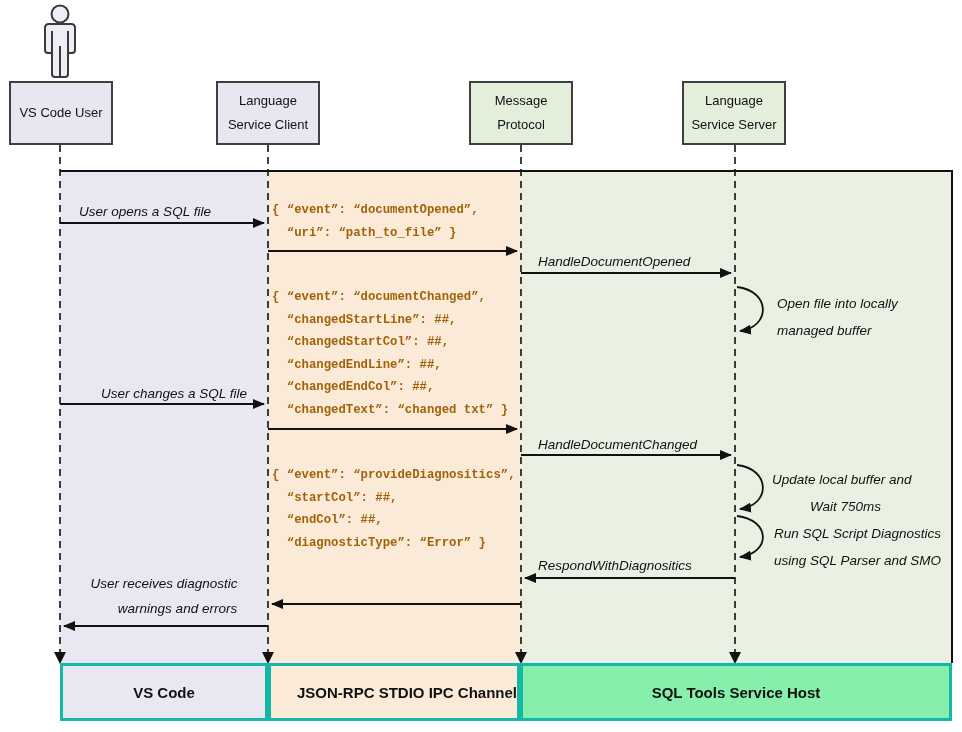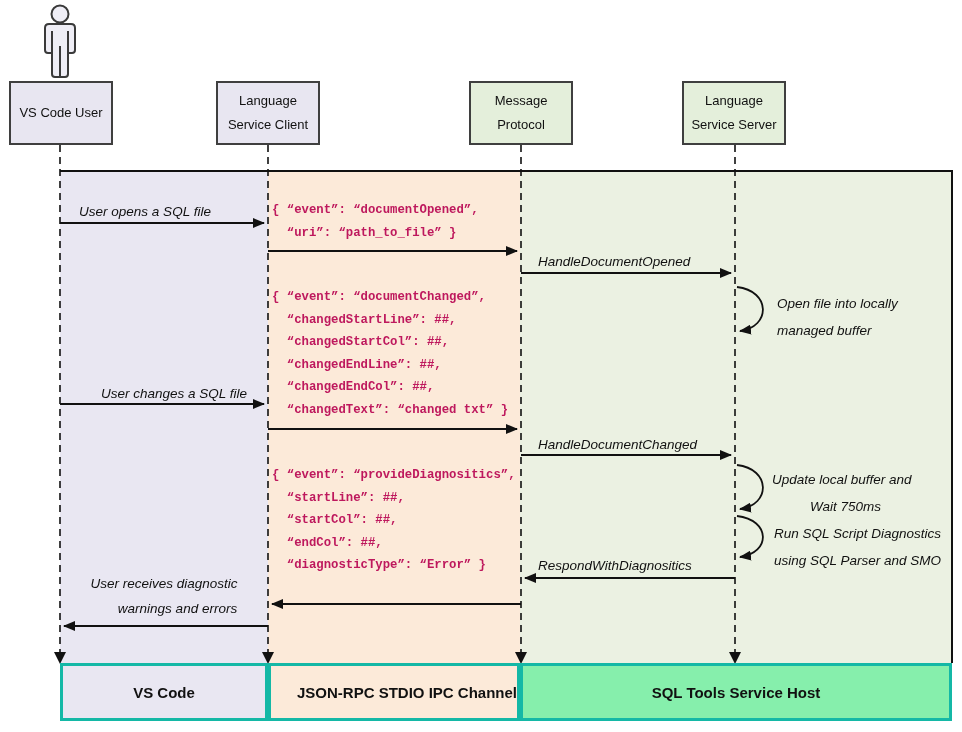--- a/index.html
+++ b/index.html
@@ -33,21 +33,21 @@
   .bbox.green    { background:#86efac;text-align:right; }
   
   .lbl {
     position:absolute; font-style:italic; font-size:13.5px; line-height:18px;
     white-space:nowrap;
   }
   .lbl.center { text-align:center; }
   
   .mono {
     position:absolute; font-family:"Liberation Mono", monospace;
-    font-weight:bold; font-size:12.3px; color:#be185d;
+    font-weight:bold; font-size:12.3px; color:#a16207;
   }
   .mono .line { white-space:pre; }
   .blk1 .line { line-height:23px; }
   .blk2 .line, .blk3 .line { line-height:22.6px; }
   svg.overlay { position:absolute; left:0; top:0; z-index:3; pointer-events:none; }
   .layer-bands { z-index:1; }
   .layer-text  { z-index:4; }
   .pbox, .bbox { z-index:5; }
 </style>
 </head>
@@ -151,21 +151,20 @@
     <div class="mono blk2" style="left:272px; top:286px;">
       <div class="line">{ “event”: “documentChanged”,</div>
       <div class="line">  “changedStartLine”: ##,</div>
       <div class="line">  “changedStartCol”: ##,</div>
       <div class="line">  “changedEndLine”: ##,</div>
       <div class="line">  “changedEndCol”: ##,</div>
       <div class="line">  “changedText”: “changed txt” }</div>
     </div>
     <div class="mono blk3" style="left:272px; top:464px;">
       <div class="line">{ “event”: “provideDiagnositics”,</div>
-      <div class="line">  “startLine”: ##,</div>
       <div class="line">  “startCol”: ##,</div>
       <div class="line">  “endCol”: ##,</div>
       <div class="line">  “diagnosticType”: “Error” }</div>
     </div>
   </div>
 
   <div class="bbox lavender" style="left:60px; width:208px;">
     <span>VS Code</span>
   </div>
   <div class="bbox peach" style="left:268px; width:252px;">

